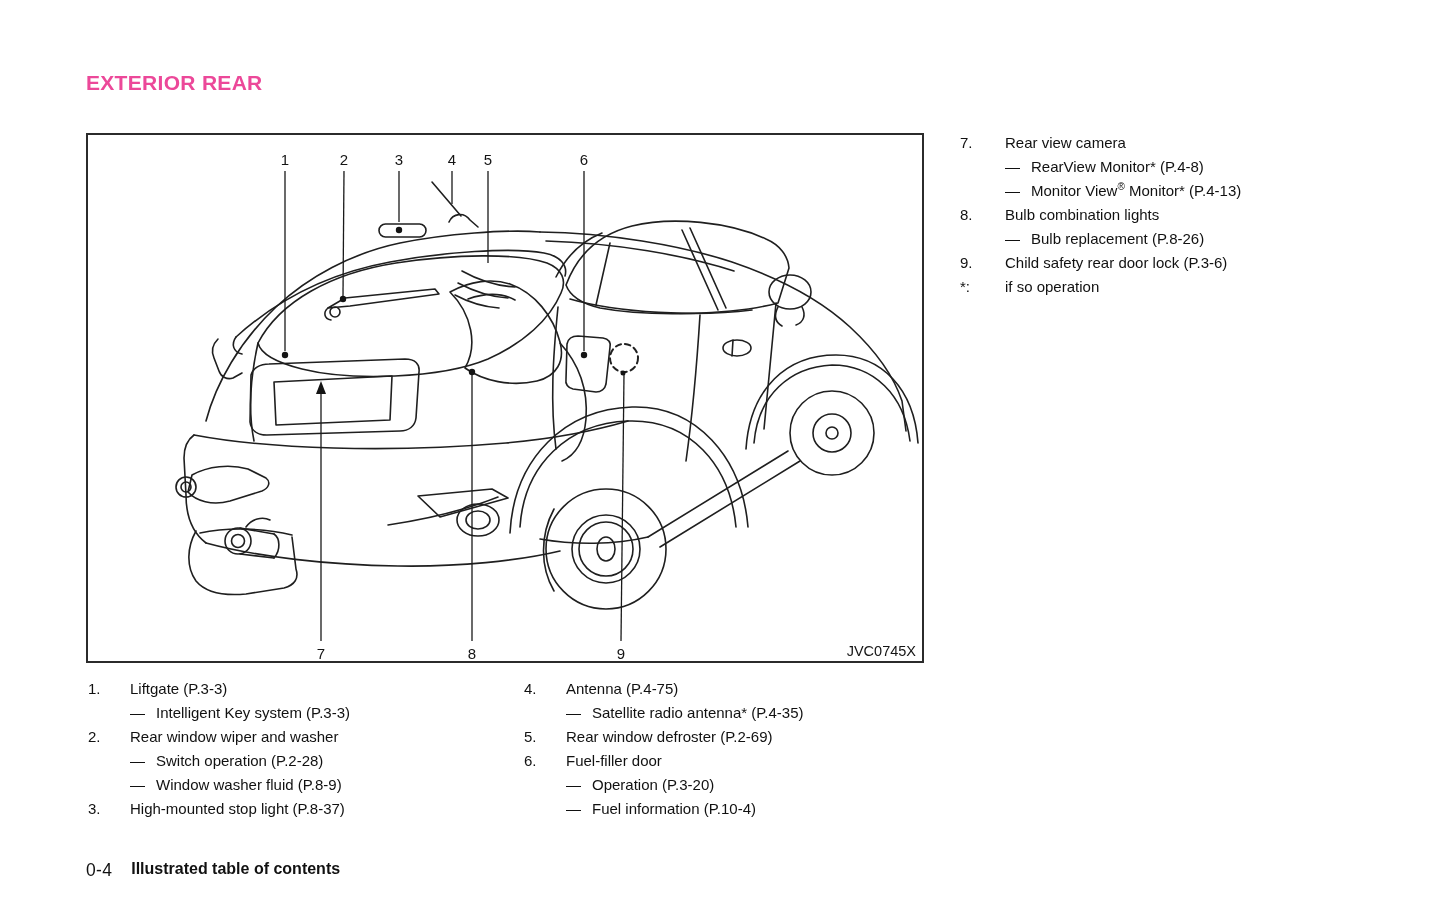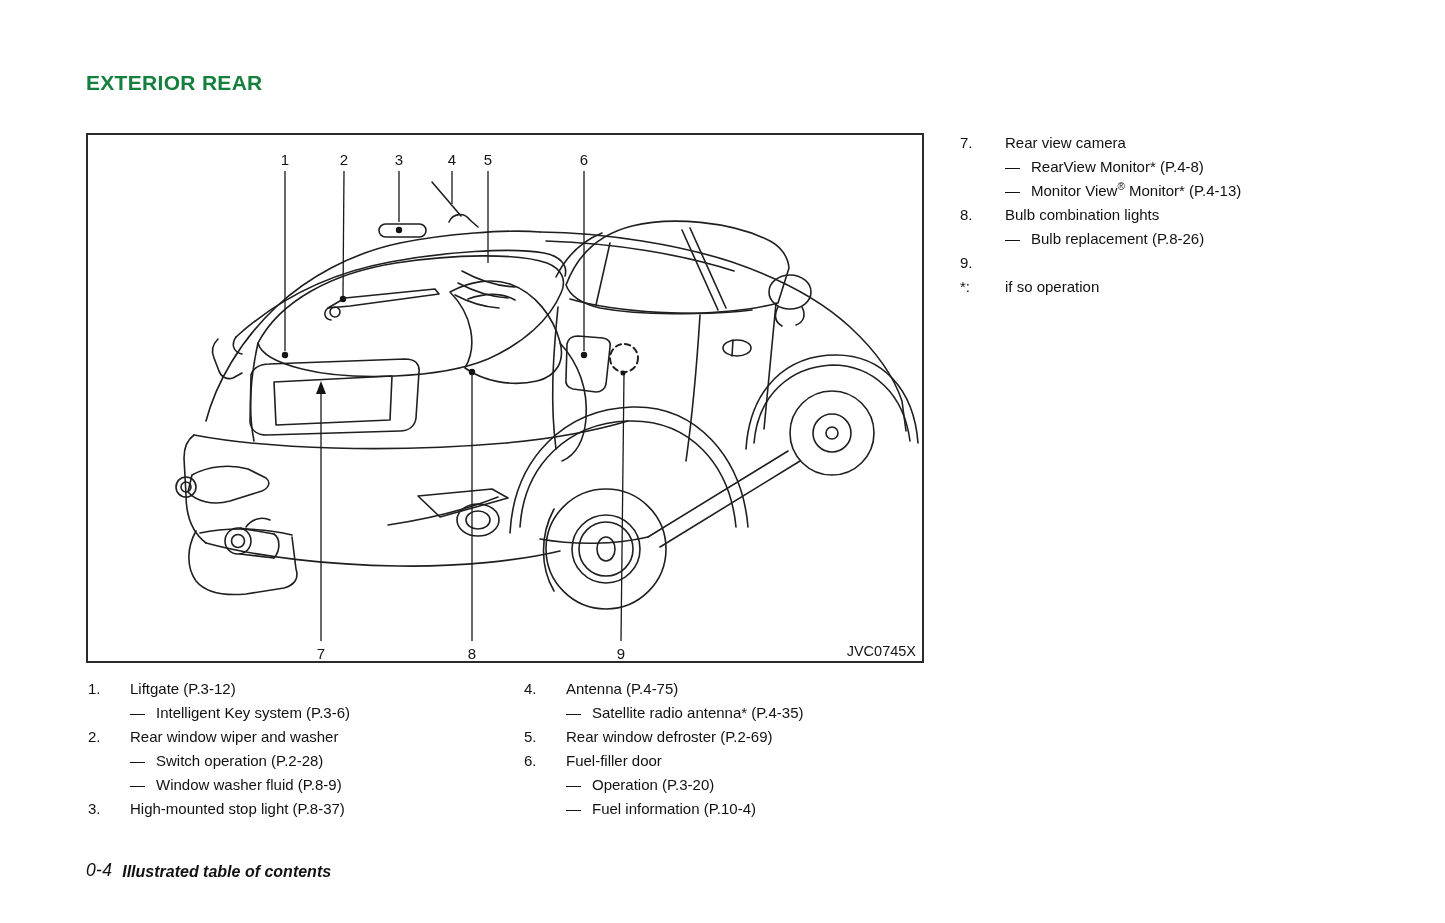--- a/index.html
+++ b/index.html
@@ -1,21 +1,21 @@
 <!DOCTYPE html>
 <html><head>
 <meta charset="utf-8">
 <style>
   * { margin:0; padding:0; box-sizing:border-box; }
   html,body { width:1445px; height:923px; background:#ffffff; }
   body { font-family:"Liberation Sans", sans-serif; color:#111; position:relative; overflow:hidden; }
 
   .page-title {
     position:absolute; left:86px; top:71px;
-    font-size:21px; font-weight:bold; letter-spacing:0.3px; color:#15803d;
+    font-size:21px; font-weight:bold; letter-spacing:0.3px; color:#ec4899;
   }
 
   .figure-frame {
     position:absolute; left:86px; top:133px; width:838px; height:530px;
     border:2px solid #2b2b2b; background:#fff;
   }
   .figure-frame svg { display:block; width:100%; height:100%; }
   svg text { font-family:"Liberation Sans", sans-serif; fill:#141414; }
   .callout-num { font-size:15px; }
   .fig-code { font-size:14.5px; }
@@ -24,23 +24,23 @@
   .list .row { display:flex; align-items:baseline; line-height:24px; }
   .list .num { flex:0 0 45px; }
   .legend .num { flex:0 0 42px; }
   .dash:not(:empty) { margin-right:11px; }
   sup { font-size:10px; vertical-align:super; line-height:0; }
 
   .right-list  { left:960px; top:131px; width:430px; }
   .legend-left { left:88px;  top:677px; width:420px; }
   .legend-mid  { left:524px; top:677px; width:420px; }
 
-  .footer { position:absolute; left:86px; top:860px; display:flex; align-items:flex-end;font-style:italic; }
+  .footer { position:absolute; left:86px; top:860px; display:flex; align-items:flex-start; }
   .footer .page-num { font-size:17.5px; letter-spacing:0.3px; }
-  .footer .section  { margin-left:10px; font-weight:bold; font-size:16px; }
+  .footer .section  { margin-left:19px; font-weight:bold; font-size:16px; }
 </style>
 </head>
 <body>
 
 <div class="page-title">EXTERIOR REAR</div>
 
 <div class="figure-frame">
   <svg viewBox="0 0 834 526">
 
     <g stroke="#1f1f1f" fill="none" stroke-width="1.6" stroke-linecap="round" stroke-linejoin="round">
@@ -205,38 +205,39 @@
     <span class="txt">Bulb combination lights</span>
   </div>
   <div class="row">
     <span class="num"></span>
     <span class="dash">—</span>
     <span class="txt">Bulb replacement (P.8-26)</span>
   </div>
   <div class="row">
     <span class="num">9.</span>
     <span class="dash"></span>
+    <span class="txt">Child safety rear door lock (P.3-6)</span>
   </div>
   <div class="row">
     <span class="num">*:</span>
     <span class="dash"></span>
     <span class="txt">if so operation</span>
   </div>
 </div>
 
 <div class="list legend legend-left">
   <div class="row">
     <span class="num">1.</span>
     <span class="dash"></span>
-    <span class="txt">Liftgate (P.3-12)</span>
-  </div>
-  <div class="row">
-    <span class="num"></span>
-    <span class="dash">—</span>
-    <span class="txt">Intelligent Key system (P.3-6)</span>
+    <span class="txt">Liftgate (P.3-3)</span>
+  </div>
+  <div class="row">
+    <span class="num"></span>
+    <span class="dash">—</span>
+    <span class="txt">Intelligent Key system (P.3-3)</span>
   </div>
   <div class="row">
     <span class="num">2.</span>
     <span class="dash"></span>
     <span class="txt">Rear window wiper and washer</span>
   </div>
   <div class="row">
     <span class="num"></span>
     <span class="dash">—</span>
     <span class="txt">Switch operation (P.2-28)</span>

